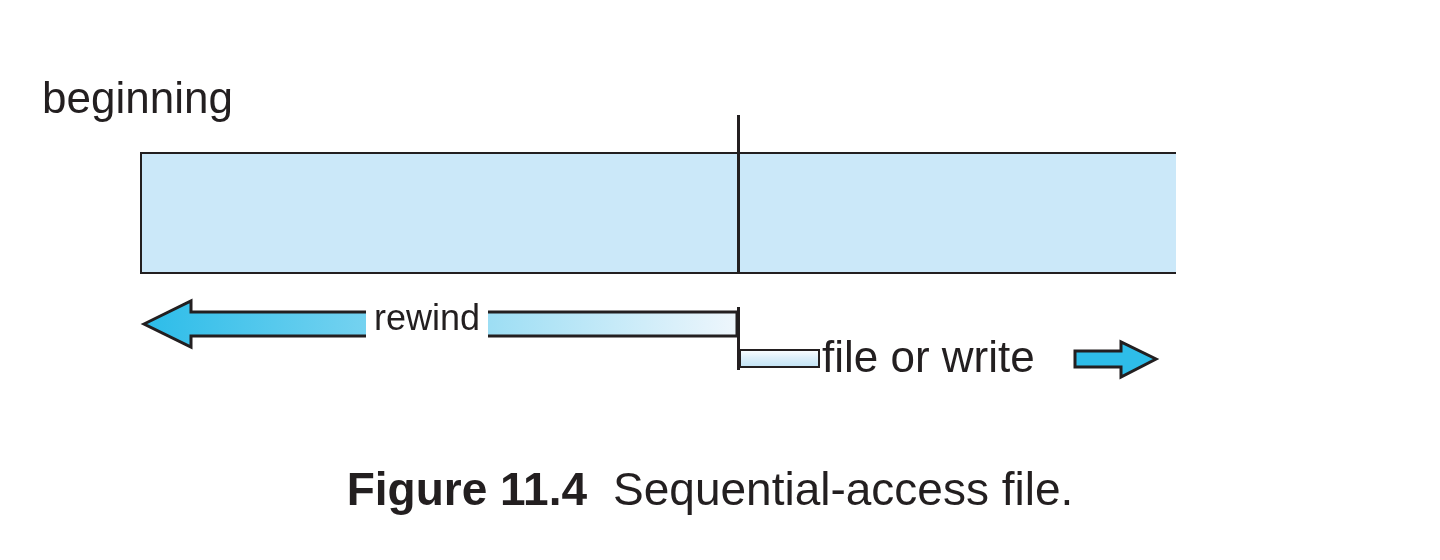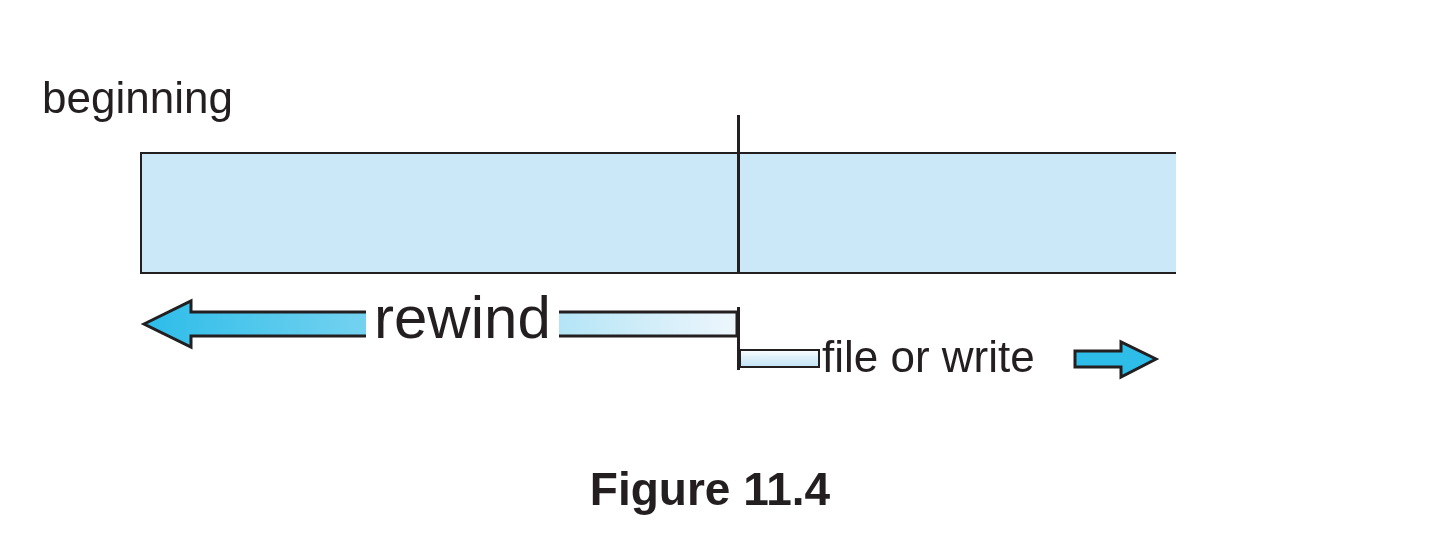--- a/index.html
+++ b/index.html
@@ -55,21 +55,21 @@
     left: 0; top: 0;
     width: 1440px; height: 560px;
     pointer-events: none;
   }
   .arrow-outline { stroke: var(--ink); stroke-width: 3px; stroke-linejoin: miter; }
   .fill-cyan { fill: var(--arrow-cyan); }
 
   .label-rewind {
     position: absolute;
     left: 366px; top: 295px;
-    font-size: 60px; line-height: 46px;
+    font-size: 36px; line-height: 46px;
     background: var(--background);
     padding: 0 8px;
   }
 
   .rw-stub {
     position: absolute;
     left: 739px; top: 349px;
     width: 81px; height: 19px;
     border: 2.5px solid var(--ink);
     background: linear-gradient(180deg, #f7fcff 0%, #ddeffa 45%, #c5e5f6 100%);
@@ -119,15 +119,16 @@
   </svg>
 
   <span class="diagram-label label-rewind">rewind</span>
 
   <div class="rw-stub"></div>
 
   <span class="diagram-label label-read-or-write">file or write</span>
 
   <div class="caption">
     <span class="caption-number">Figure 11.4</span>
+    <span class="caption-title">Sequential-access file.</span>
   </div>
 
 </div>
 
 </body></html>

